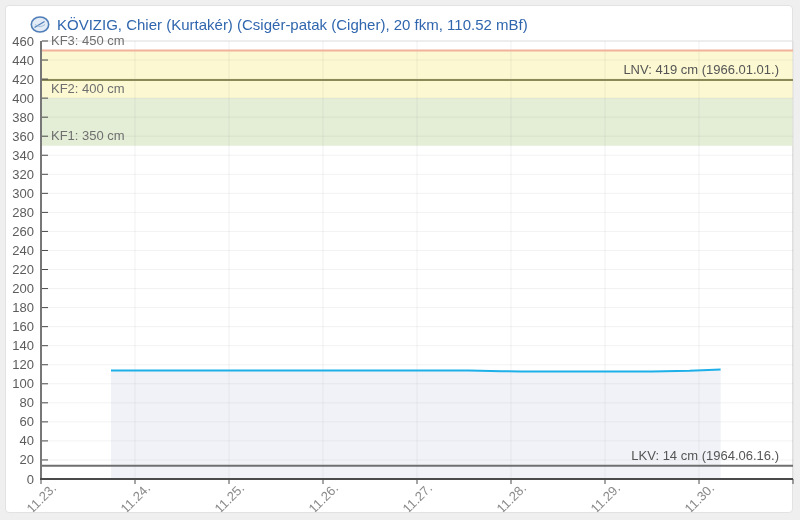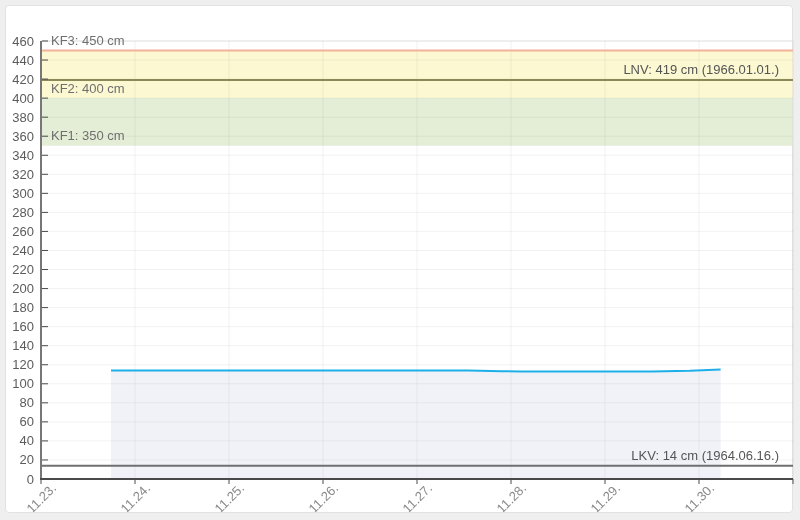--- a/index.html
+++ b/index.html
@@ -19,20 +19,28 @@
     display:flex;align-items:center;gap:7px;white-space:nowrap;
   }
   .hdr .ttl{color:#3066ae;font-size:15px;}
   svg.chart{position:absolute;left:0;top:0;}
   svg text{font-family:"Liberation Sans",sans-serif;}
 </style>
 </head>
 <body>
 
 <div class="card">
+  <div class="hdr">
+    <svg width="20" height="17" viewBox="0 0 20 17">
+      <ellipse cx="10" cy="8.5" rx="8.7" ry="7.5" fill="#e3ecf6" stroke="#4f7db8" stroke-width="1.6"></ellipse>
+      <path d="M4.5 11.5 L14.5 5.5" stroke="#4f7db8" stroke-width="1.2" fill="none"></path>
+      <path d="M5 8.5 Q10 12.5 15 8.5" stroke="#9db9d9" stroke-width="1" fill="none"></path>
+    </svg>
+    <span class="ttl">KÖVIZIG, Chier (Kurtakér) (Csigér-patak (Cigher), 20 fkm, 110.52 mBf)</span>
+  </div>
   <svg id="chart" class="chart" width="788" height="506" viewBox="0 0 788 506">
       <rect x="36" y="44.52173913043481" width="751" height="47.60869565217388" fill="#fbf8d2"></rect>
       <rect x="36" y="92.13043478260869" width="751" height="47.608695652173935" fill="#e4eed7"></rect>
       <line x1="35" y1="35" x2="787" y2="35" stroke="#dddddd" stroke-width="1"></line>
       <line x1="787" y1="35" x2="787" y2="473" stroke="#dddddd" stroke-width="1"></line>
       <line x1="36" y1="453.95652173913044" x2="787" y2="453.95652173913044" stroke="rgba(0,0,0,0.055)" stroke-width="1"></line>
       <line x1="36" y1="434.9130434782609" x2="787" y2="434.9130434782609" stroke="rgba(0,0,0,0.055)" stroke-width="1"></line>
       <line x1="36" y1="415.8695652173913" x2="787" y2="415.8695652173913" stroke="rgba(0,0,0,0.055)" stroke-width="1"></line>
       <line x1="36" y1="396.82608695652175" x2="787" y2="396.82608695652175" stroke="rgba(0,0,0,0.055)" stroke-width="1"></line>
       <line x1="36" y1="377.7826086956522" x2="787" y2="377.7826086956522" stroke="rgba(0,0,0,0.055)" stroke-width="1"></line>

